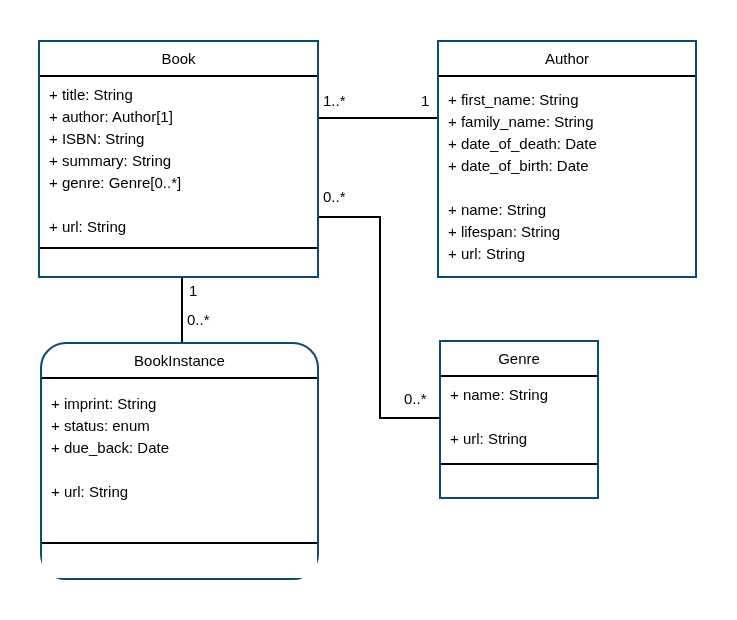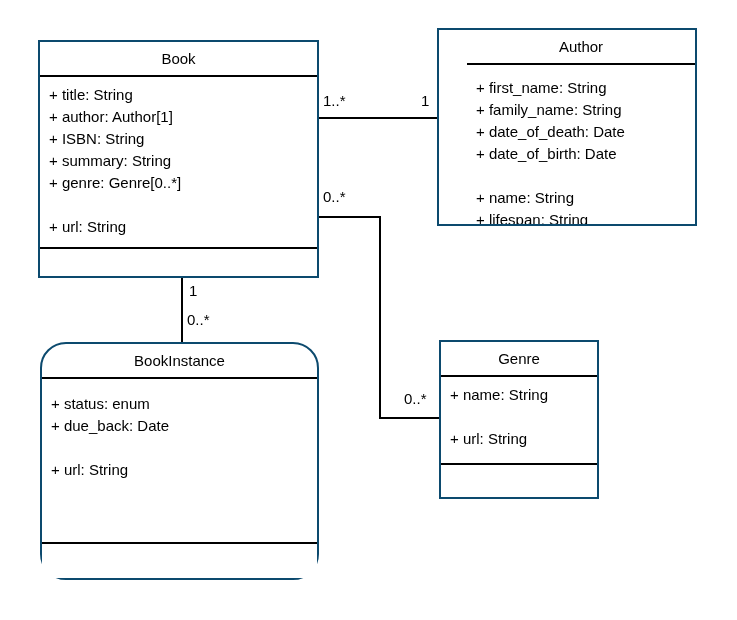--- a/index.html
+++ b/index.html
@@ -40,21 +40,21 @@
   .uml-footer {
     flex: 0 0 auto;
     border-top: 2px solid #000000;
     background: #ffffff;
   }
   .seg { position: absolute; background: #000000; }
   .mult { position: absolute; font-size: 15px; line-height: 16px; white-space: nowrap; }
 
   
   #box-book         { left: 38px;  top: 40px;  width: 281px; height: 238px; }
-  #box-author       { left: 437px; top: 28px;  width: 260px; height: 198px; padding-left: 28px; }
+  #box-author       { left: 437px; top: 40px;  width: 260px; height: 238px; }
   #box-bookinstance { left: 40px;  top: 342px; width: 279px; height: 238px; border-radius: 26px; }
   #box-genre        { left: 439px; top: 340px; width: 160px; height: 159px; }
   #box-book .uml-footer         { flex-basis: 27px; }
   #box-bookinstance .uml-footer { flex-basis: 34px; }
   #box-genre .uml-footer        { flex-basis: 32px; }
 
   
   #seg-book-author        { left: 319px; top: 117px; width: 118px; height: 2px; }
   #seg-book-genre-1       { left: 319px; top: 216px; width: 62px;  height: 2px; }
   #seg-book-genre-2       { left: 379px; top: 216px; width: 2px;   height: 203px; }
@@ -98,20 +98,21 @@
       <div class="attr-row"></div>
       <div class="attr-row">+ name: String</div>
       <div class="attr-row">+ lifespan: String</div>
       <div class="attr-row">+ url: String</div>
     </div>
   </div>
 
   <div class="uml-class" id="box-bookinstance">
     <div class="uml-header">BookInstance</div>
     <div class="uml-attrs pad-xl">
+      <div class="attr-row">+ imprint: String</div>
       <div class="attr-row">+ status: enum</div>
       <div class="attr-row">+ due_back: Date</div>
       <div class="attr-row"></div>
       <div class="attr-row">+ url: String</div>
     </div>
     <div class="uml-footer"></div>
   </div>
 
   <div class="uml-class" id="box-genre">
     <div class="uml-header">Genre</div>

